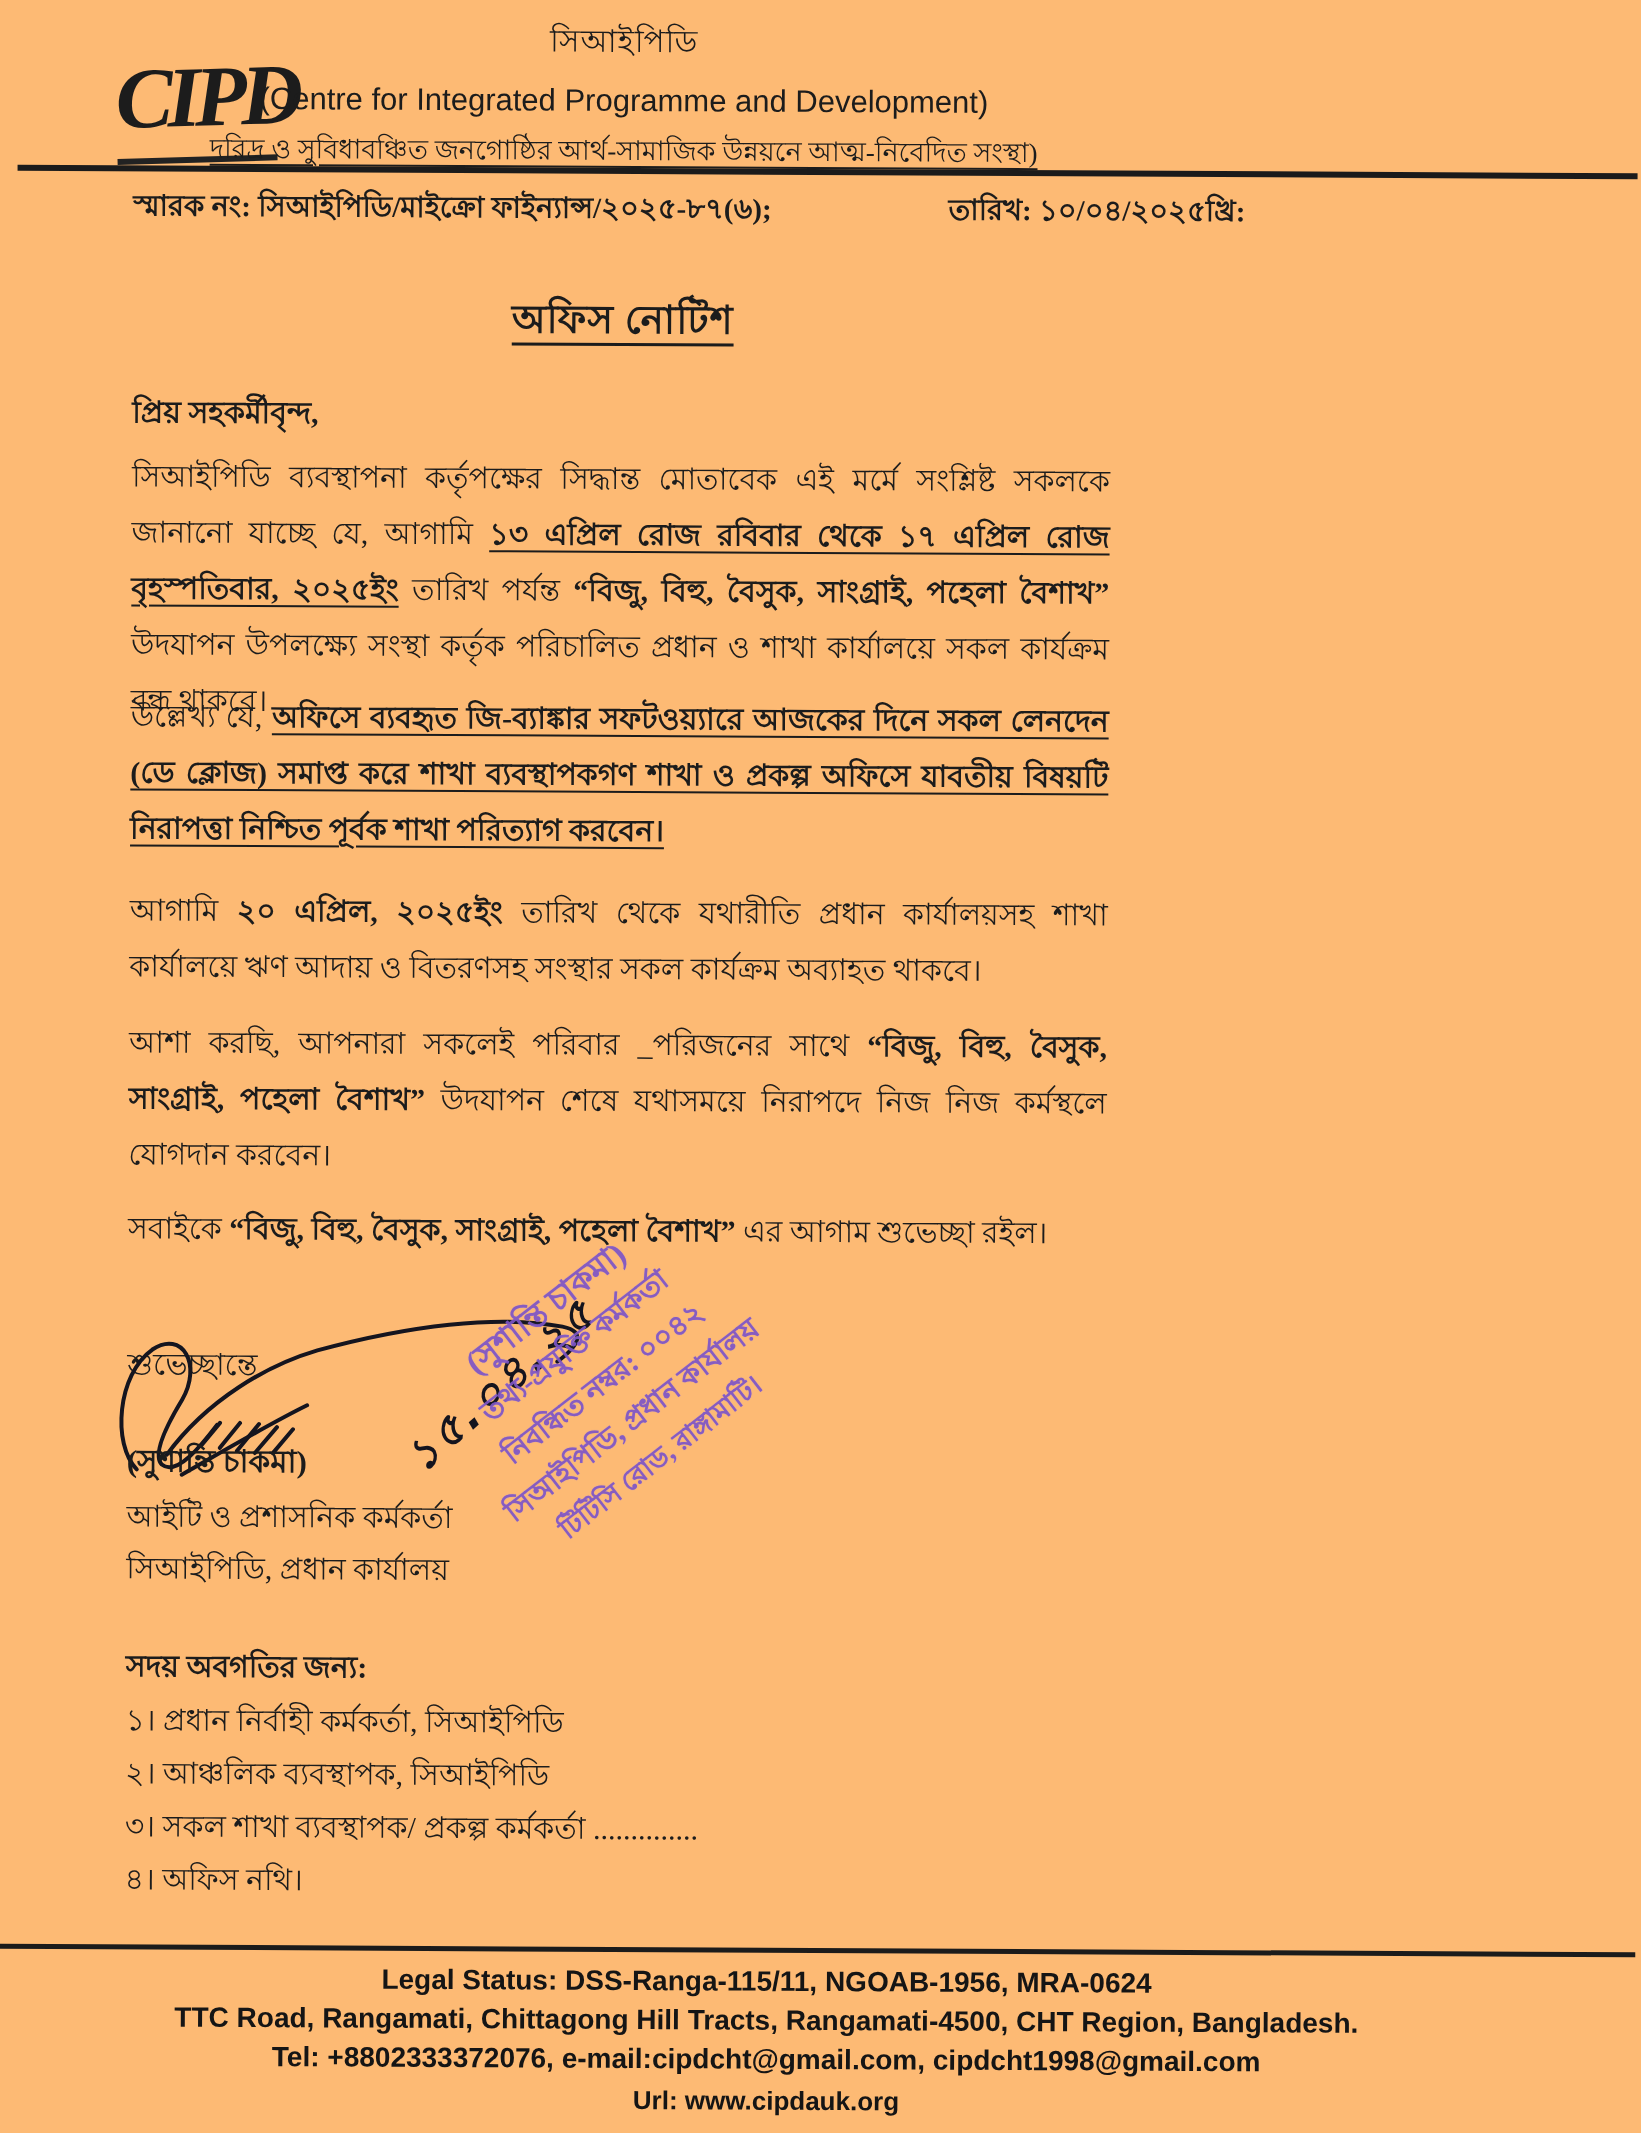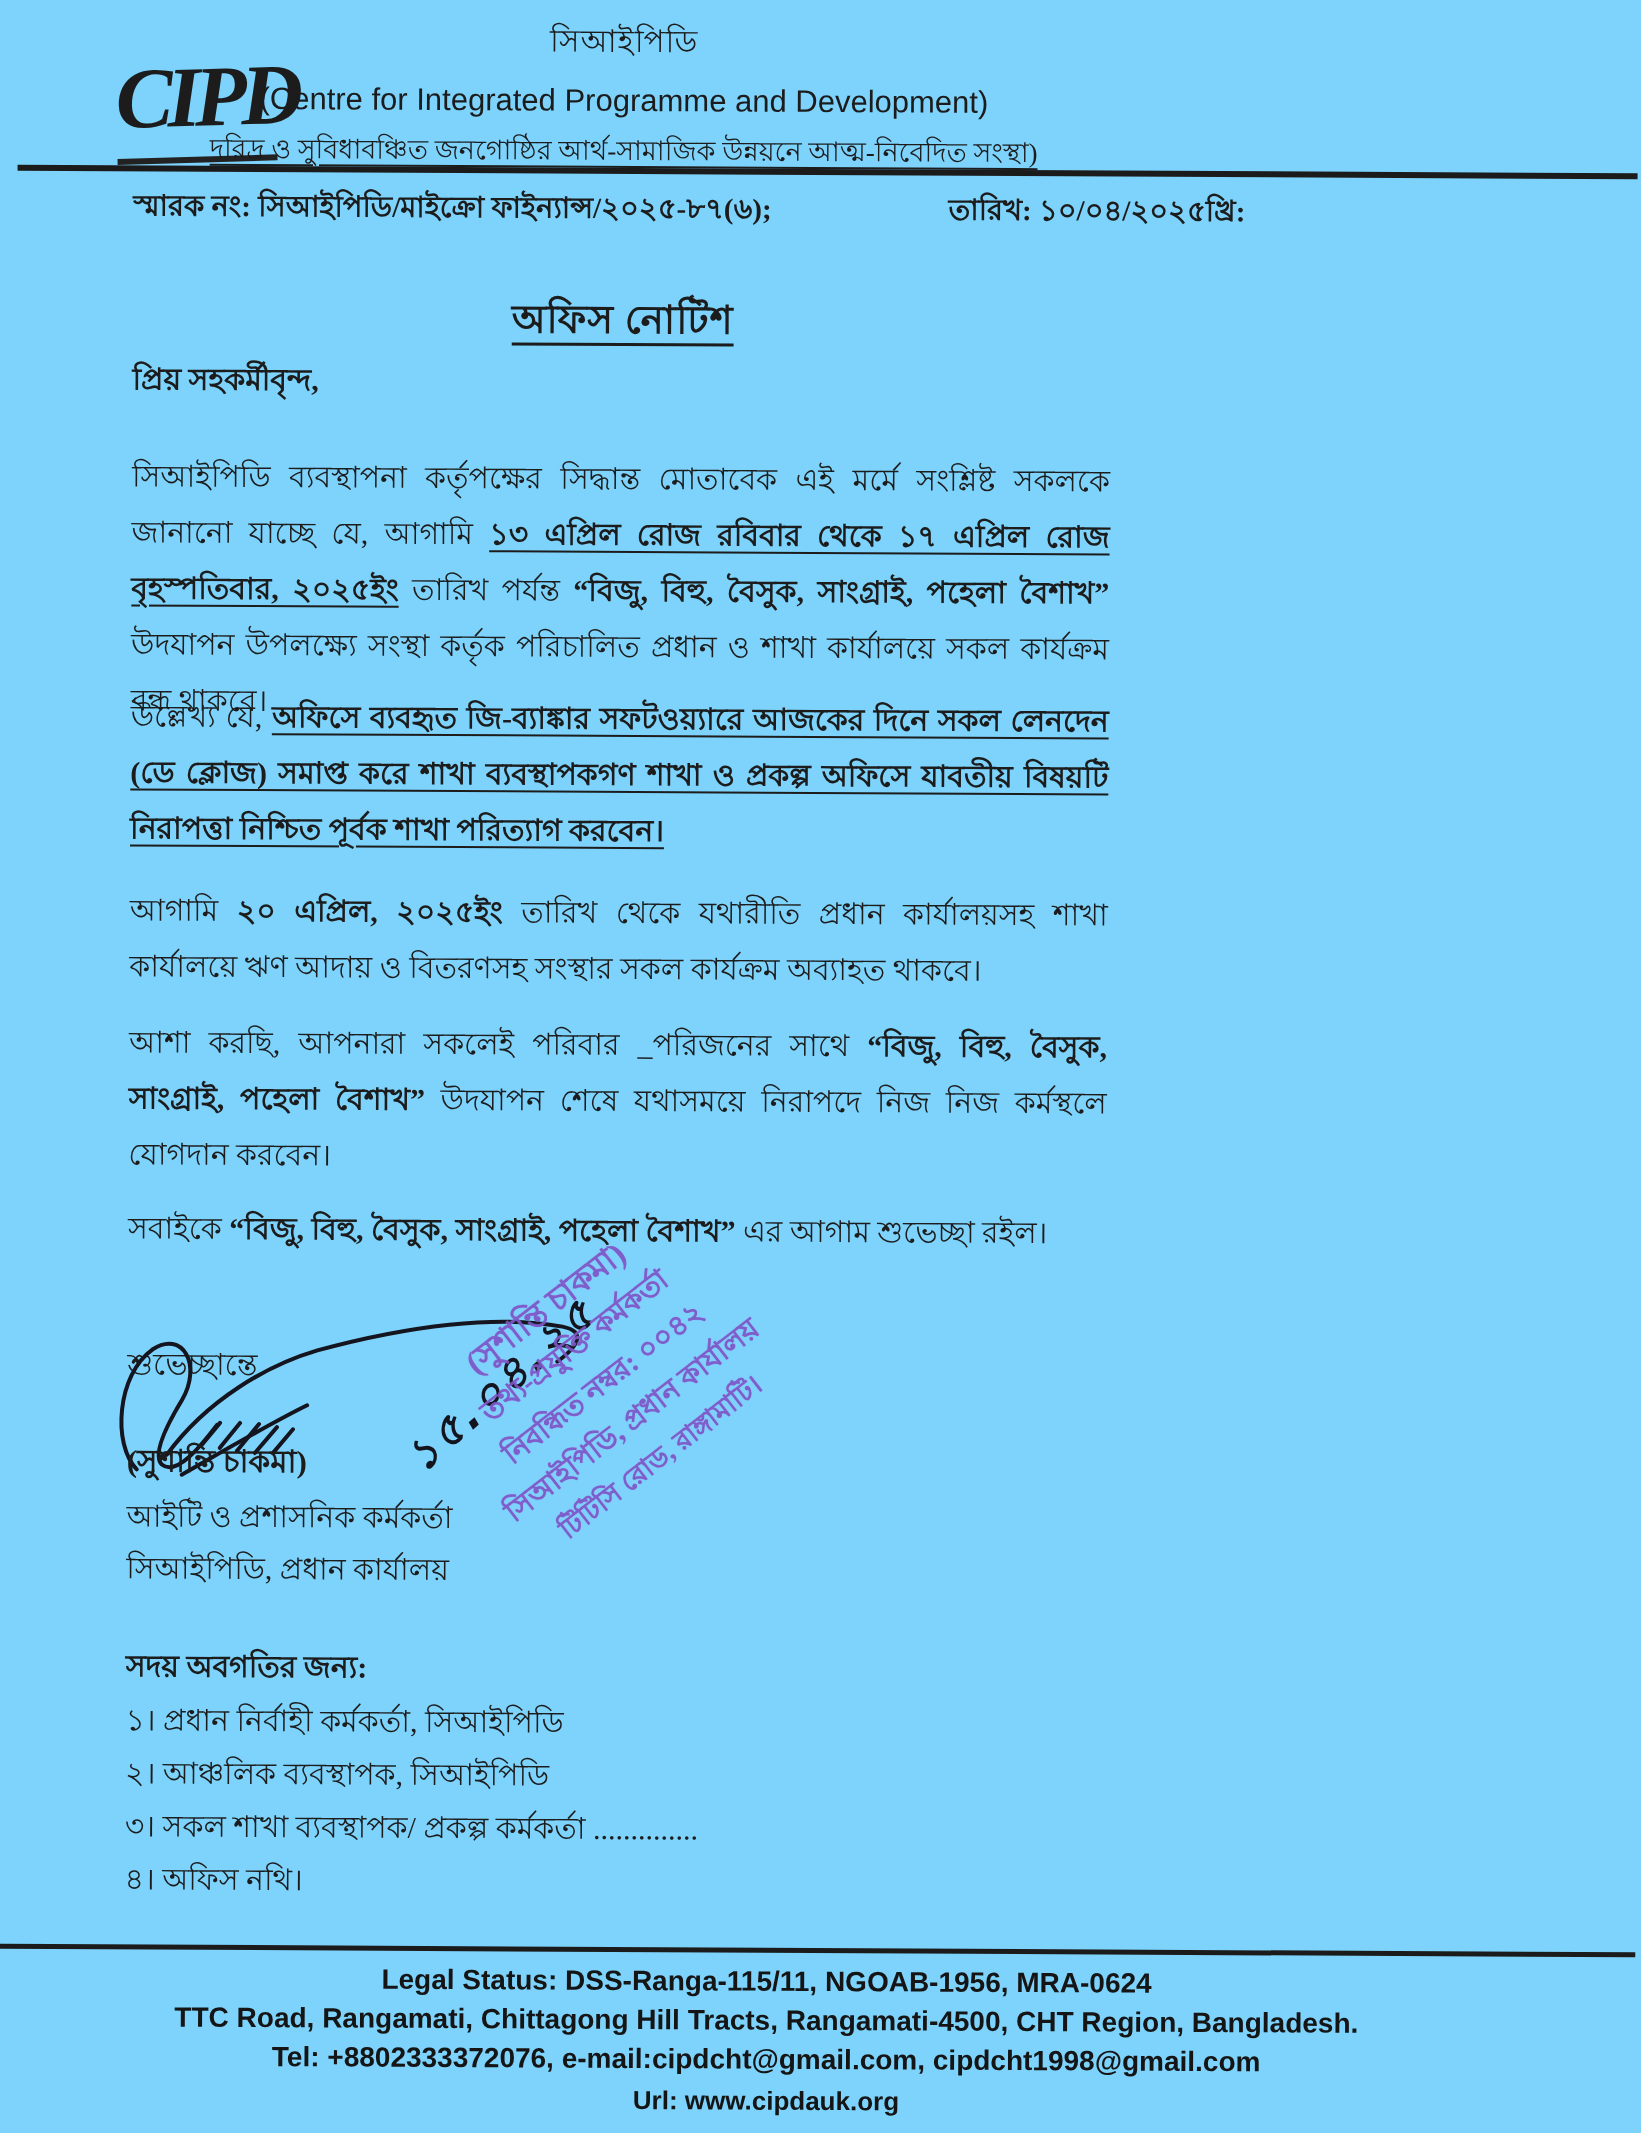--- a/index.html
+++ b/index.html
@@ -1,20 +1,20 @@
 <!DOCTYPE html>
 <html><head>
 <meta charset="utf-8">
 <style>
   html,body{margin:0;padding:0;background:#e8e8e6;}
   .page{
     position:relative;
     width:1641px;height:2133px;
     margin:0 auto;
-    background:#7dd3fc;
+    background:#fdba74;
     overflow:hidden;
     font-family:"Liberation Serif","DejaVu Serif",serif;
     color:#1c1c1c;
   }
   .tilt{position:absolute;inset:0;transform:rotate(0.3deg);transform-origin:50% 40%;}
   .abs{position:absolute;}
   .center-block{left:0;width:1240px;text-align:center;}
   .bn{font-family:"Liberation Serif","DejaVu Serif",serif;}
   .b{font-weight:bold;}
   .u{text-decoration:underline;text-decoration-thickness:2px;text-underline-offset:6px;}
@@ -40,21 +40,21 @@
   .memo-row{
     top:186px;left:130px;width:1112px;
     display:flex;justify-content:space-between;
     font-size:29px;font-weight:bold;
   }
   .title{
     top:290px;font-size:39px;font-weight:bold;
     text-decoration:underline;text-decoration-thickness:3px;text-underline-offset:10px;
     letter-spacing:1px;
   }
-  .greeting{top:359px;left:130px;font-size:30px;font-weight:bold;}
+  .greeting{top:392px;left:130px;font-size:30px;font-weight:bold;}
   .closing{top:1344px;left:130px;font-size:30px;}
   .sig-name{top:1440px;left:130px;font-size:31px;font-weight:bold;}
   .sig-role{top:1496px;left:130px;font-size:30px;}
   .sig-office{top:1548px;left:130px;font-size:30px;}
   .dist-head{top:1646px;left:130px;font-size:30px;font-weight:bold;}
   .dist-item{left:130px;font-size:30px;}
   .footer-rule{top:1948px;left:0;width:1641px;height:5px;}
   .footer-line{
     left:0;width:1545px;text-align:center;
     font-family:"Liberation Sans","DejaVu Sans",sans-serif;

